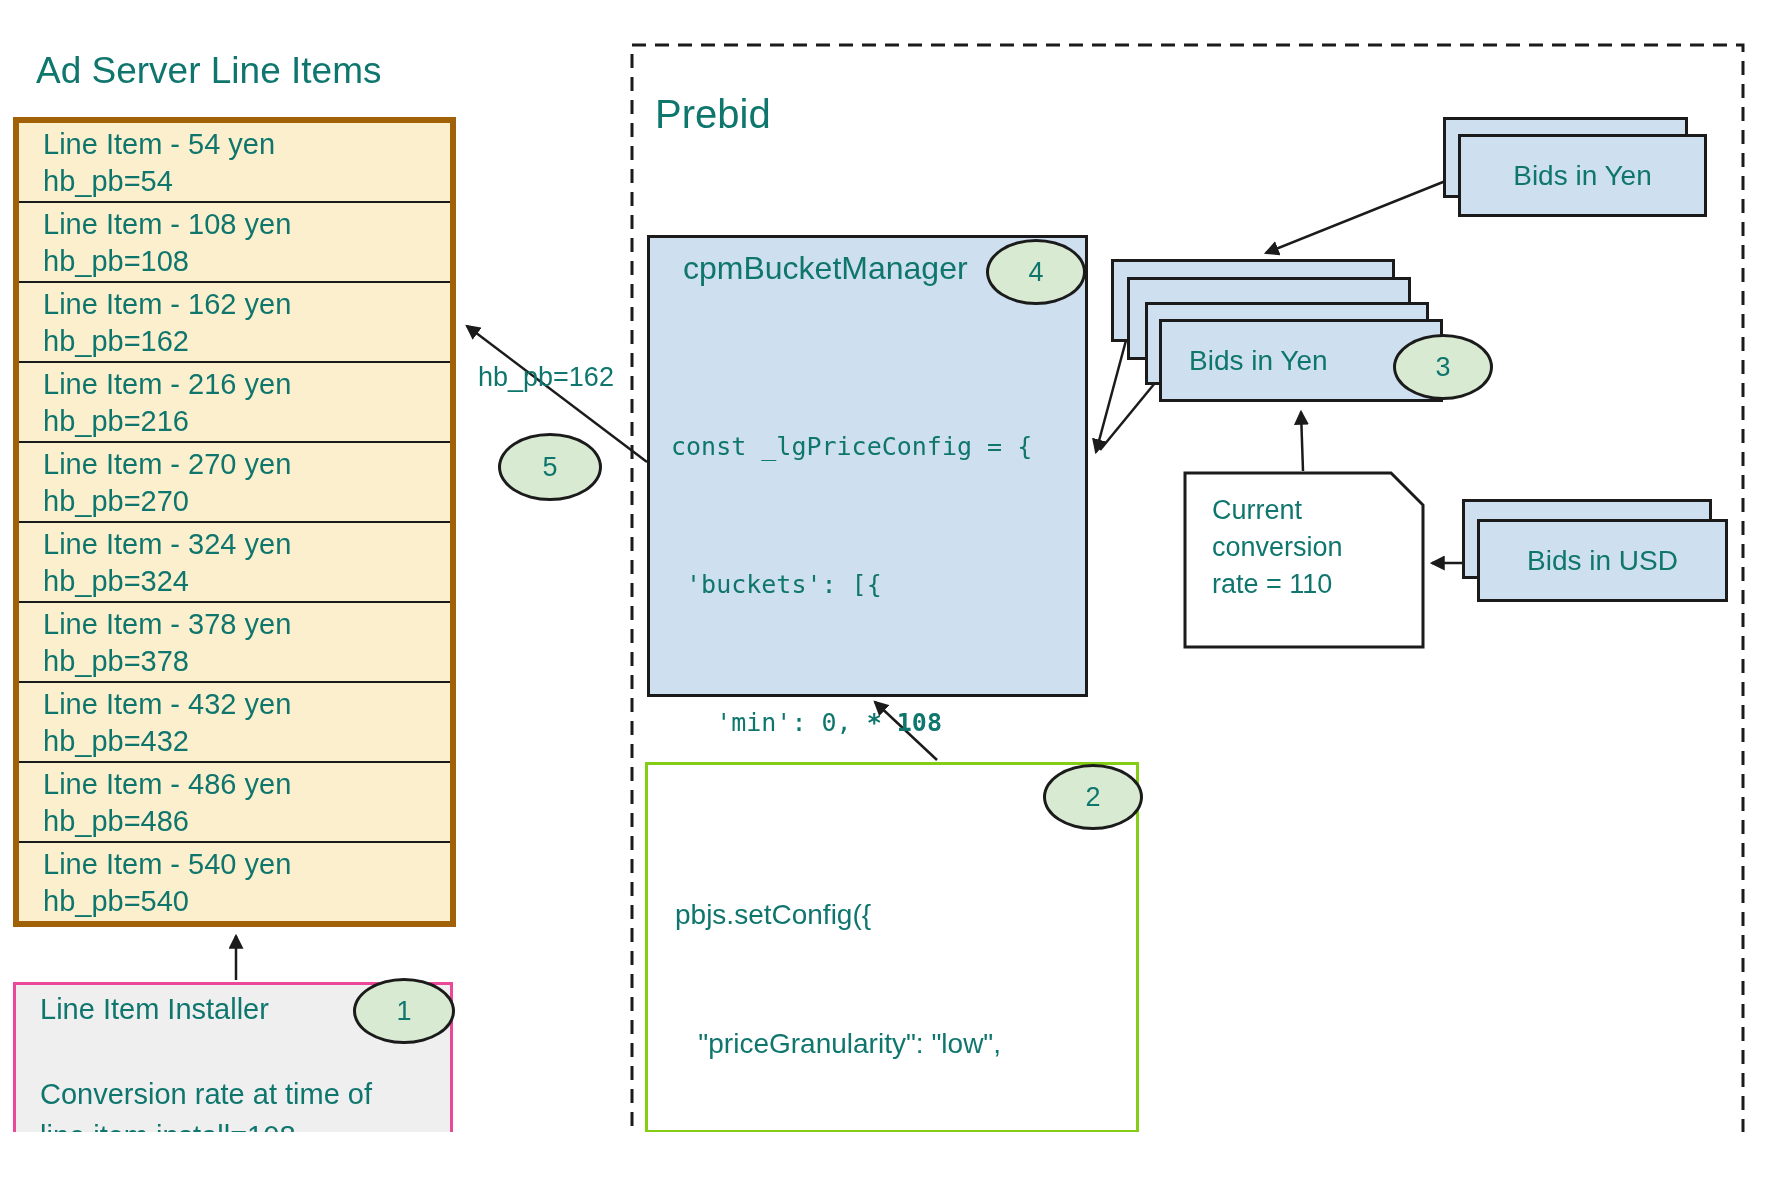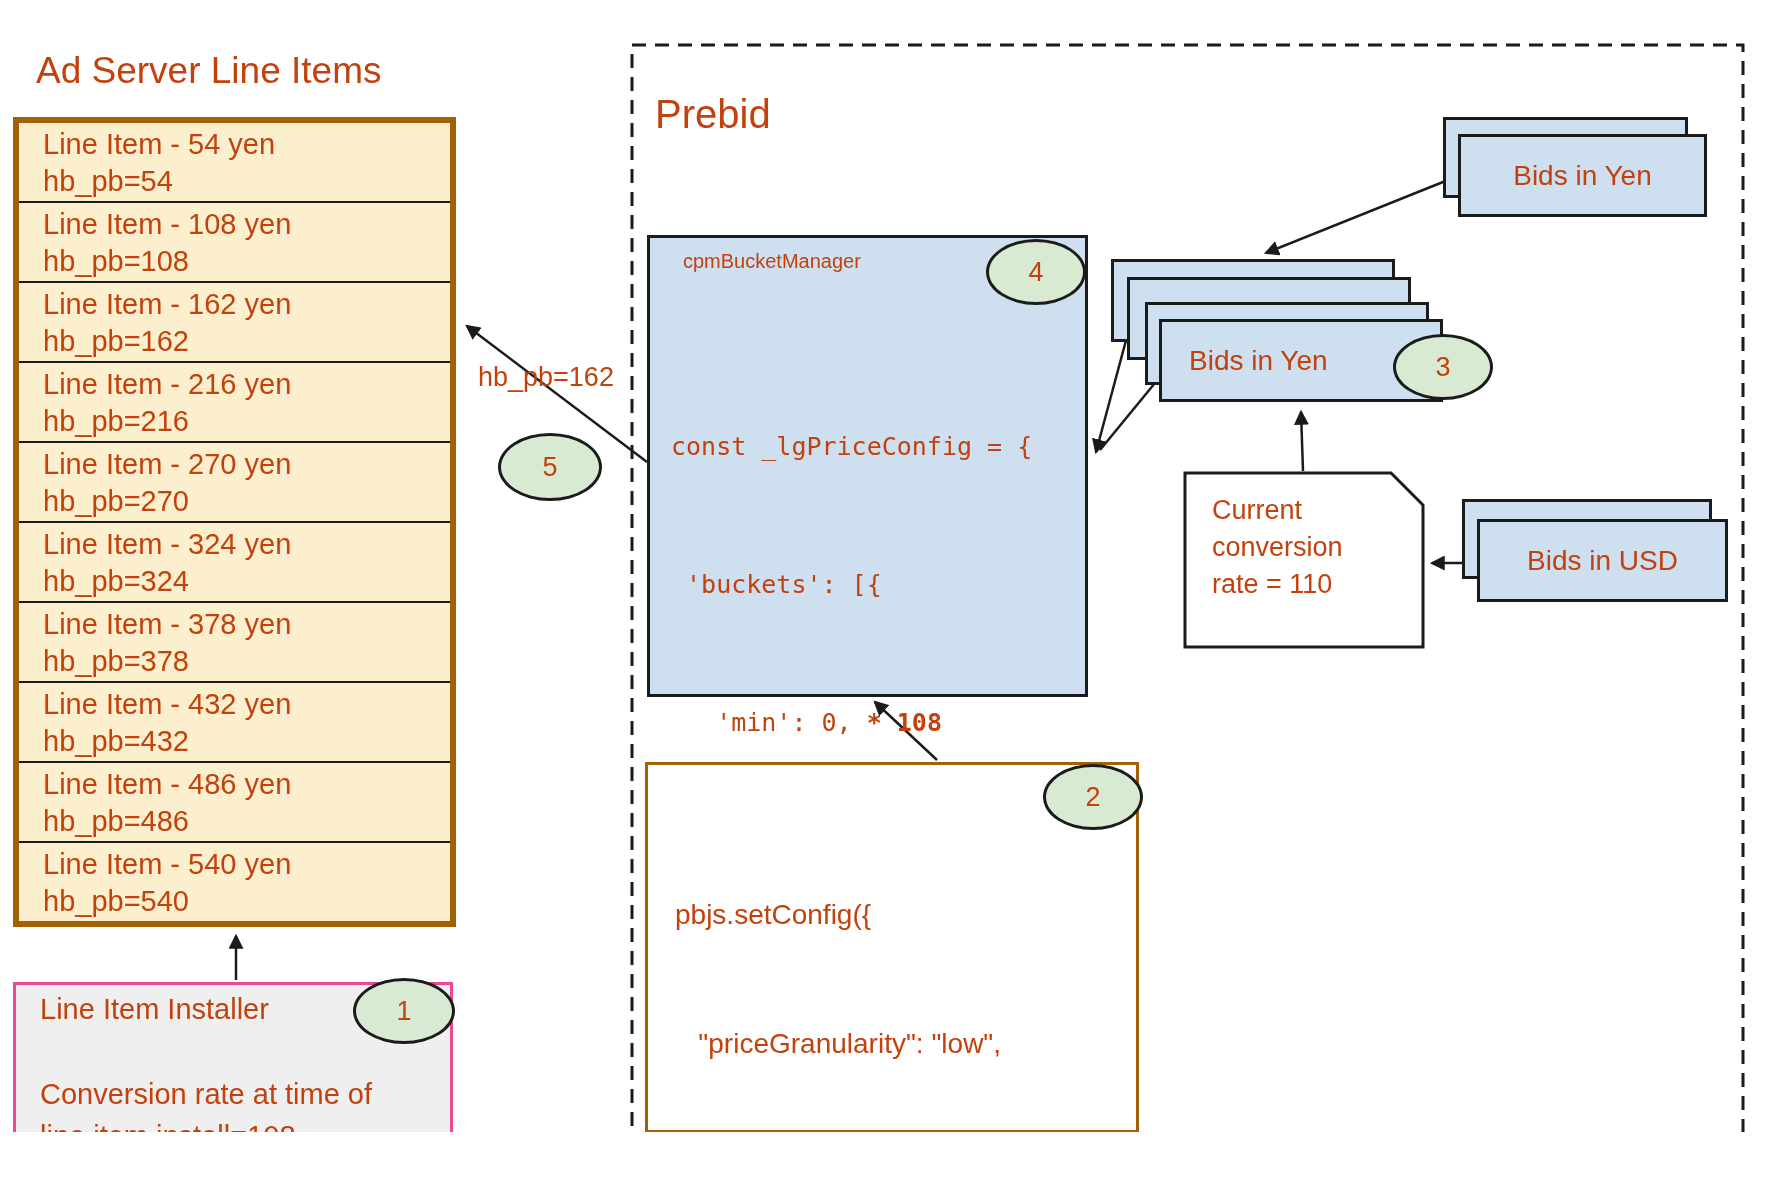--- a/index.html
+++ b/index.html
@@ -1,18 +1,18 @@
 <!DOCTYPE html>
 <html><head>
 <meta charset="utf-8">
 <style>
   html,body { margin:0; padding:0; background:#ffffff; }
   #stage {
     position:relative; width:1774px; height:1132px; overflow:hidden;
-    background:#ffffff; font-family:"Liberation Sans", sans-serif; color:#c2410c;
+    background:#ffffff; font-family:"Liberation Sans", sans-serif; color:#0f766e;
   }
   .abs { position:absolute; }
   #bottom-strip {
     position:absolute; left:0; top:1152px; width:1774px; height:40px;
     background:linear-gradient(180deg,#ffffff 0%,#ebebeb 100%);
   }
   #arrow-layer { position:absolute; left:0; top:0; width:1774px; height:1192px; }
 
   .big-title { font-size:37px; }
   .prebid-title { font-size:40px; }
@@ -43,32 +43,32 @@
     position:absolute; background:#cedff0; border:3px solid #1b1b1b; box-sizing:border-box;
     font-size:28px;
   }
   .card.centered { display:flex; align-items:center; justify-content:center; }
 
   
   #box4 {
     position:absolute; left:647px; top:235px; width:441px; height:462px;
     background:#cedff0; border:3px solid #1b1b1b; box-sizing:border-box;
   }
-  #box4 .btitle { position:absolute; left:33px; top:12px; font-size:20px; }
+  #box4 .btitle { position:absolute; left:33px; top:12px; font-size:32px; }
   #box4 .code {
     position:absolute; left:21px; top:94px;
     font-family:"DejaVu Sans Mono", monospace; font-size:25px; line-height:46px;
     white-space:pre;
   }
   #box4 .code b { font-weight:bold; }
 
   
   #box2 {
     position:absolute; left:645px; top:762px; width:494px; height:371px;
-    background:#ffffff; border:3px solid #a16207; box-sizing:border-box;
+    background:#ffffff; border:3px solid #84cc16; box-sizing:border-box;
   }
   #box2 .code {
     position:absolute; left:27px; top:42px; font-size:28px; line-height:43px; white-space:pre;
   }
 
   
   #note-text { position:absolute; left:1212px; top:492px; font-size:27px; line-height:37px; }
 
   
   .badge {

